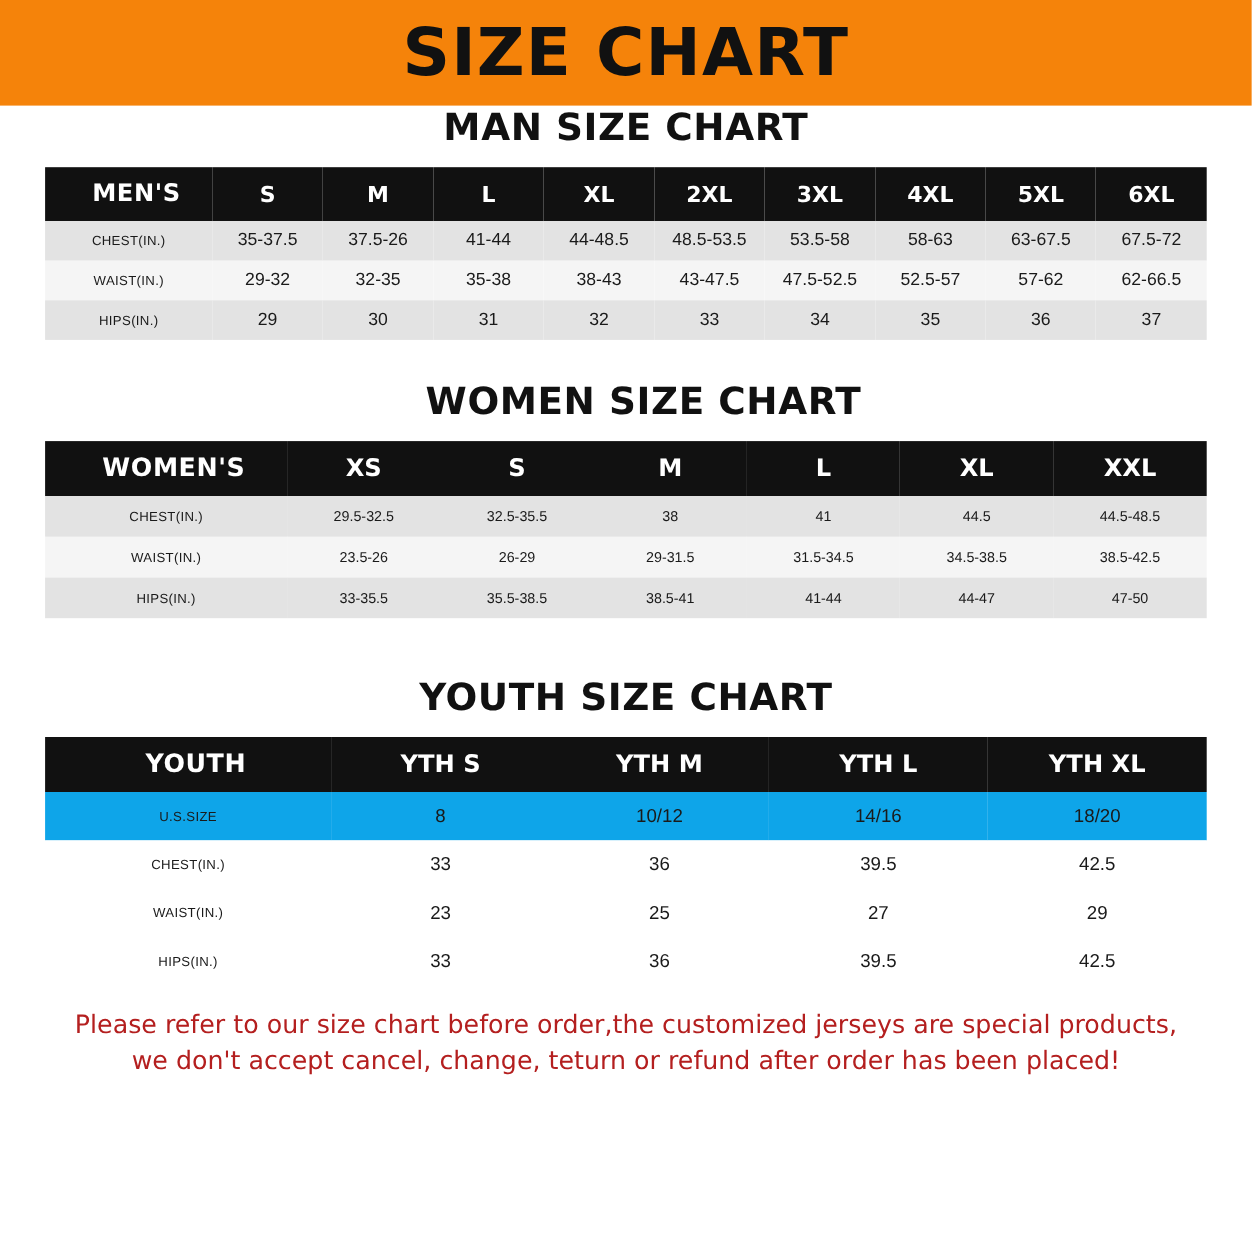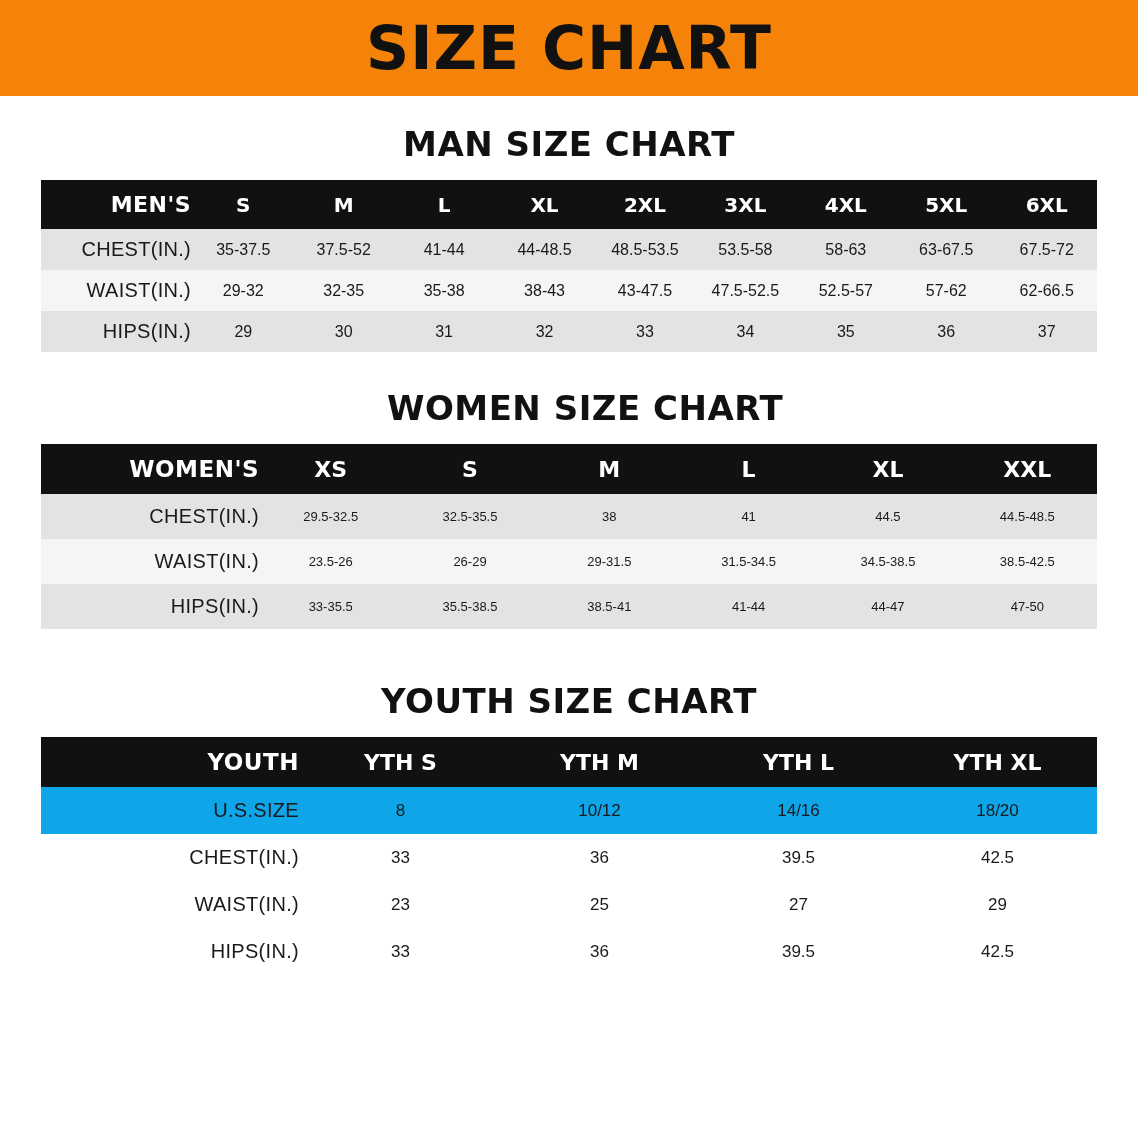--- a/index.html
+++ b/index.html
@@ -39,21 +39,20 @@
 
   
   .section-title {
     text-align: center;
     font-family: "DejaVu Sans", sans-serif;
     font-weight: bold;
     color: #111111;
   }
   .title-man {
     font-size: 34px;
-    margin-top: 28px;
     letter-spacing: .5px;
   }
   .title-women {
     font-size: 34px;
     margin-top: 36px;
     letter-spacing: .5px;
     padding-left: 32px;
   }
   .title-youth {
     font-size: 34px;
@@ -74,36 +73,36 @@
     background: #111111;
     color: #ffffff;
     font-family: "DejaVu Sans", sans-serif;
     font-weight: bold;
     font-size: 20px;
     padding: 12px 2px;
     text-align: center;
     white-space: nowrap;
   }
   .chart thead th.rowhead {
-    text-align: right;
+    text-align: center;
     padding-left: 16px;
     font-size: 22px;
     letter-spacing: .5px;
   }
   .chart tbody td {
     font-family: "Liberation Sans", sans-serif;
     font-size: 16px;
     color: #1a1a1a;
     text-align: center;
     padding: 9px 2px;
     white-space: nowrap;
   }
   .chart tbody td.rowlabel {
-    text-align: right;
-    font-size: 20px;
+    text-align: center;
+    font-size: 12px;
     letter-spacing: .3px;
   }
   .row-a td { background: #e3e3e3; }
   .row-b td { background: #f5f5f5; }
   .row-white td { background: #ffffff; }
 
   
   .men col.c0 { width: 152px; }
   .men col.cx { width: 100.4px; }
 
@@ -169,21 +168,21 @@
         <th>3XL</th>
         <th>4XL</th>
         <th>5XL</th>
         <th>6XL</th>
       </tr>
     </thead>
     <tbody>
       <tr class="row-a">
         <td class="rowlabel">CHEST(IN.)</td>
         <td>35-37.5</td>
-        <td>37.5-52</td>
+        <td>37.5-26</td>
         <td>41-44</td>
         <td>44-48.5</td>
         <td>48.5-53.5</td>
         <td>53.5-58</td>
         <td>58-63</td>
         <td>63-67.5</td>
         <td>67.5-72</td>
       </tr>
       <tr class="row-b">
         <td class="rowlabel">WAIST(IN.)</td>
@@ -310,14 +309,18 @@
       <tr class="row-white">
         <td class="rowlabel">HIPS(IN.)</td>
         <td>33</td>
         <td>36</td>
         <td>39.5</td>
         <td>42.5</td>
       </tr>
     </tbody>
   </table>
 
+  <div class="note">
+    <span>Please refer to our size chart before order,the customized jerseys are special products,</span>
+    <span>we don't accept cancel, change, teturn or refund after order has been placed!</span>
+  </div>
 
 </div>
 
 </body></html>

